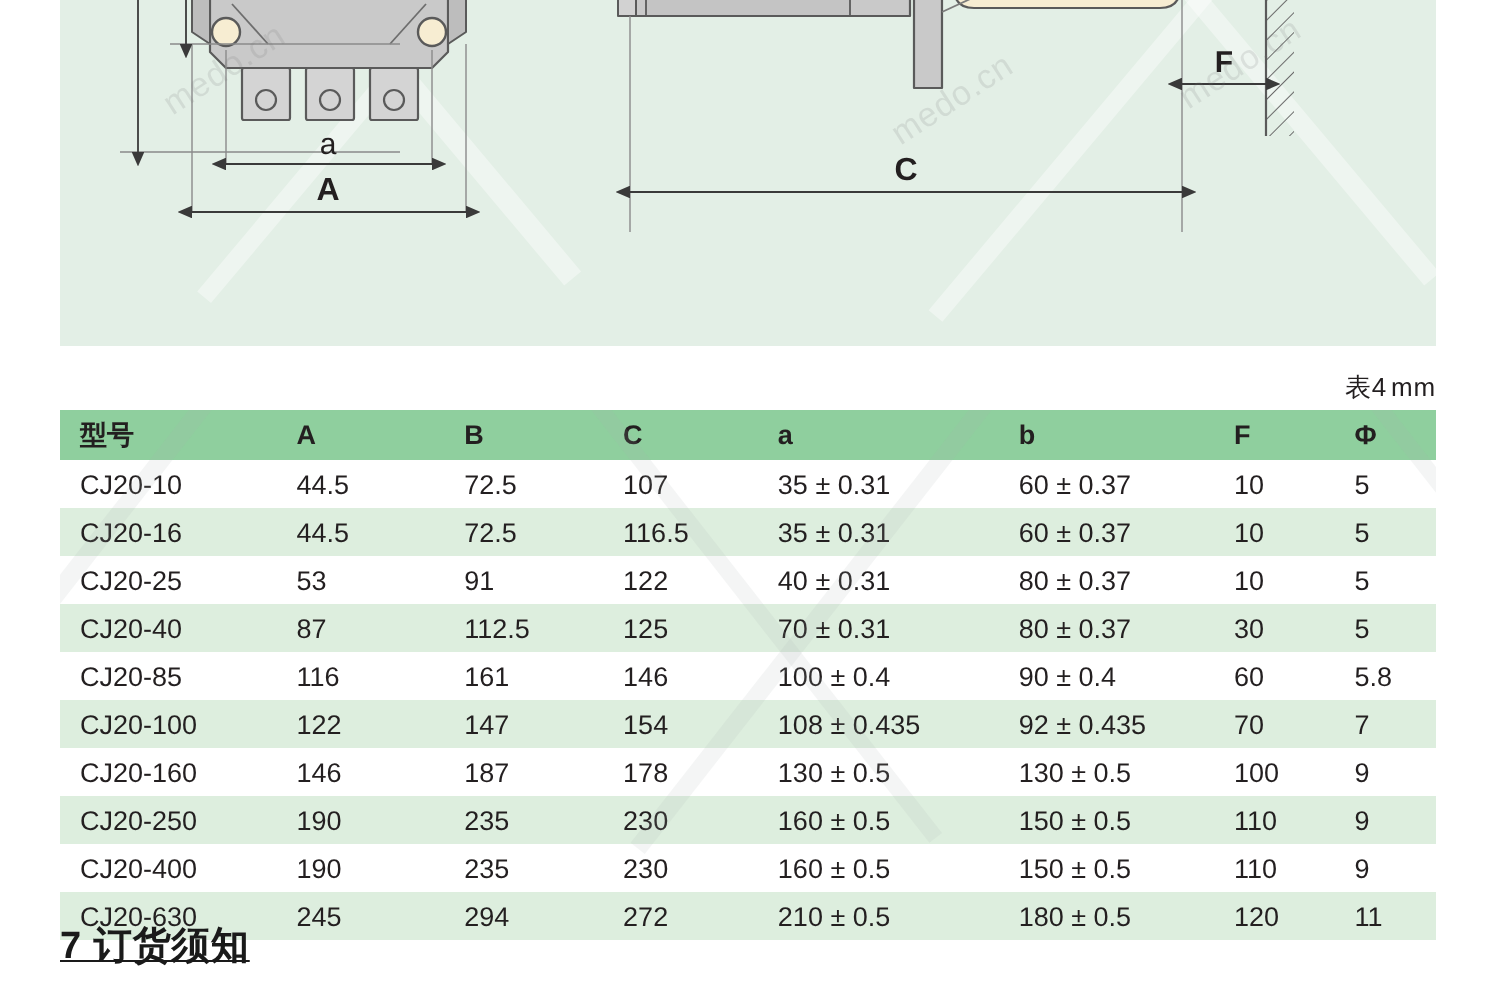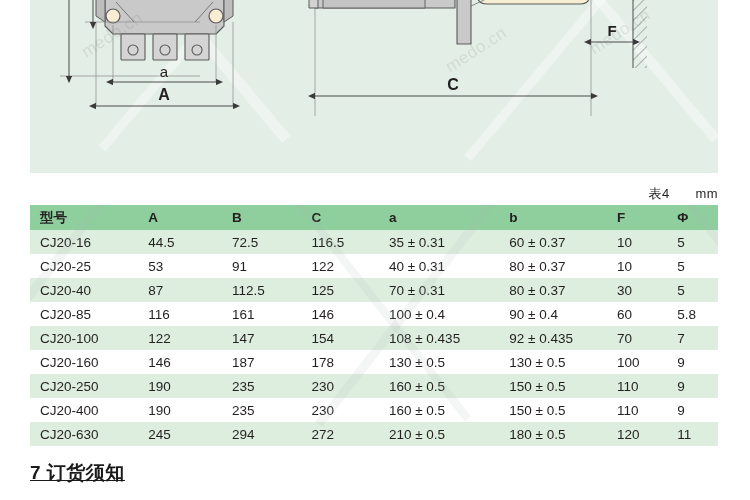--- a/index.html
+++ b/index.html
@@ -58,21 +58,21 @@
 
   
   #table-caption {
     position: absolute;
     right: 32px;
     top: 185px;
     font-size: 13px;
     color: #231f20;
     letter-spacing: 0.4px;
   }
-  #table-caption .unit { margin-left: 26px; }
+  #table-caption .unit { margin-left: 2px; }
 
   
   #spec-table {
     position: absolute;
     left: 30px;
     top: 205px;
     width: 688px;
     border-collapse: collapse;
     font-size: 13.5px;
   }
@@ -296,20 +296,30 @@
       <th class="c-a">A</th>
       <th class="c-b">B</th>
       <th class="c-c">C</th>
       <th class="c-alpha">a</th>
       <th class="c-bb">b</th>
       <th class="c-f">F</th>
       <th class="c-phi">Φ</th>
     </tr>
   </thead>
   <tbody id="spec-table-body">
+      <tr class="odd">
+        <td class="c-model">CJ20-10</td>
+        <td class="c-a">44.5</td>
+        <td class="c-b">72.5</td>
+        <td class="c-c">107</td>
+        <td class="c-alpha">35 ± 0.31</td>
+        <td class="c-bb">60 ± 0.37</td>
+        <td class="c-f">10</td>
+        <td class="c-phi">5</td>
+      </tr>
       <tr class="even">
         <td class="c-model">CJ20-16</td>
         <td class="c-a">44.5</td>
         <td class="c-b">72.5</td>
         <td class="c-c">116.5</td>
         <td class="c-alpha">35 ± 0.31</td>
         <td class="c-bb">60 ± 0.37</td>
         <td class="c-f">10</td>
         <td class="c-phi">5</td>
       </tr>

